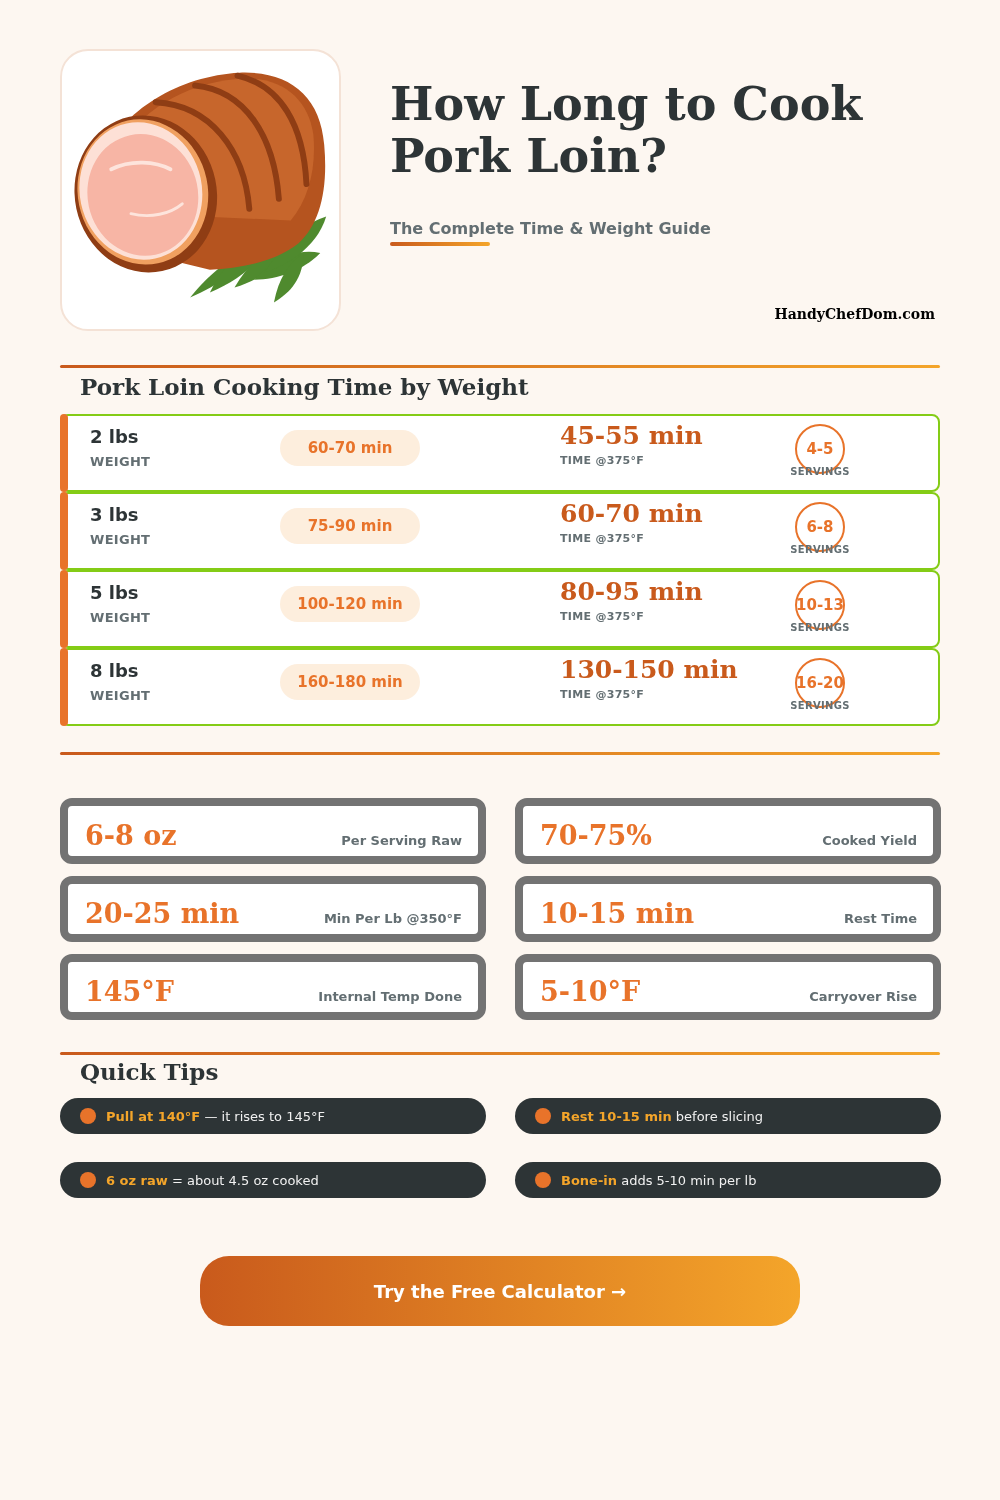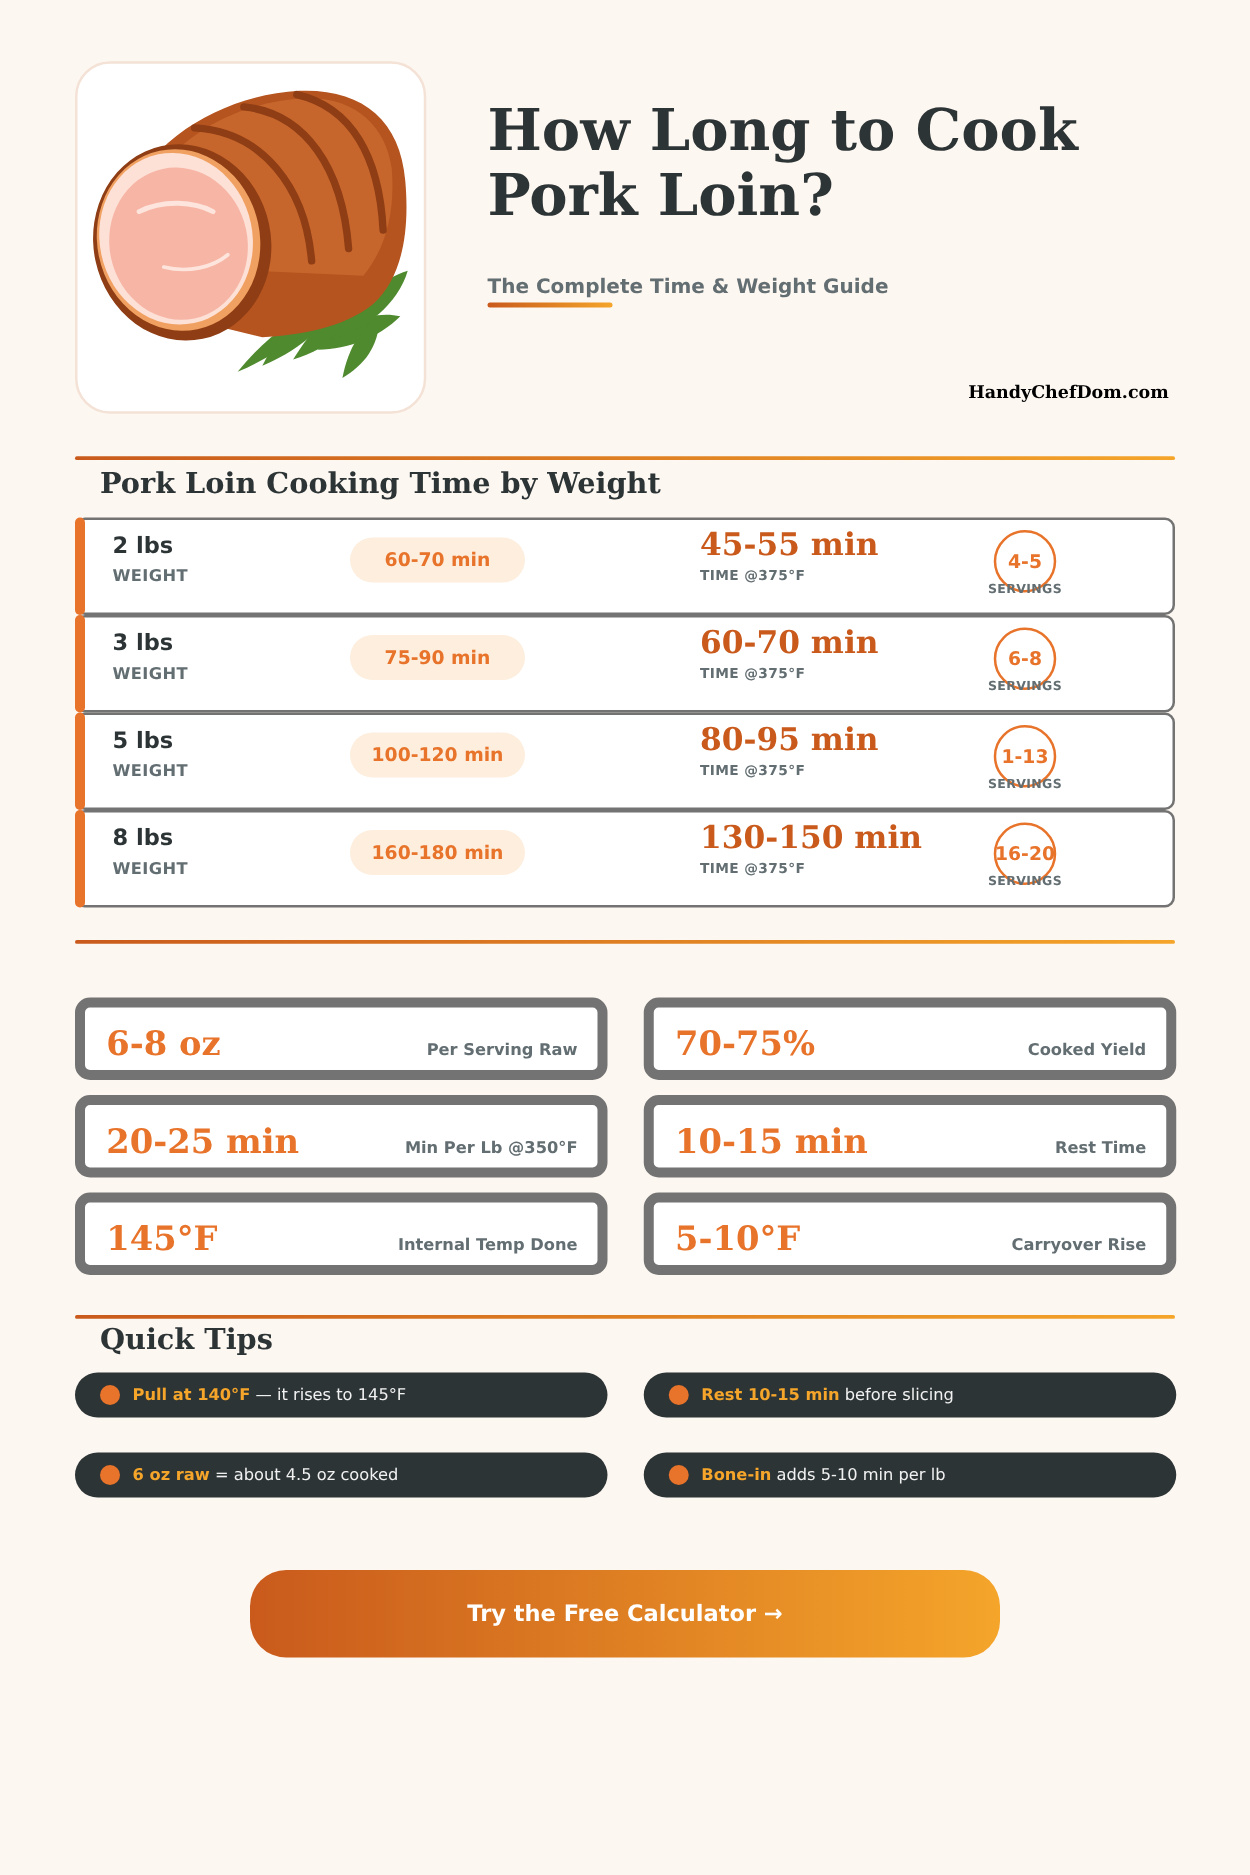--- a/index.html
+++ b/index.html
@@ -45,21 +45,21 @@
     }
     .section-title {
       position: absolute; left: 80px;
       font-family: "DejaVu Serif", serif; font-weight: bold; font-size: 23px;
       color: #2d3436;
     }
 
     
     .w-row {
       position: absolute; left: 60px; width: 880px; height: 78px;
-      background: #ffffff; border: 2px solid #737373; border-radius: 8px;
+      background: #ffffff; border: 2px solid #84cc16; border-radius: 8px;
     }
     .w-row .accent {
       position: absolute; left: -2px; top: -2px; bottom: -2px; width: 8px;
       background: #e8732a; border-radius: 4px;
     }
     .w-weight {
       position: absolute; left: 28px; top: 10px;
       font-weight: bold; font-size: 18px; color: #2d3436;
     }
     .w-weight-label {
@@ -192,21 +192,21 @@
   <div class="w-serv-label">SERVINGS</div>
 </div>
 
 <div class="w-row" style="top:570px;">
   <div class="accent"></div>
   <div class="w-weight">5 lbs</div>
   <div class="w-weight-label">WEIGHT</div>
   <div class="w-pill">100-120 min</div>
   <div class="w-time">80-95 min</div>
   <div class="w-time-label">TIME @375°F</div>
-  <div class="w-serv">1-13</div>
+  <div class="w-serv">10-13</div>
   <div class="w-serv-label">SERVINGS</div>
 </div>
 
 <div class="w-row" style="top:648px;">
   <div class="accent"></div>
   <div class="w-weight">8 lbs</div>
   <div class="w-weight-label">WEIGHT</div>
   <div class="w-pill">160-180 min</div>
   <div class="w-time">130-150 min</div>
   <div class="w-time-label">TIME @375°F</div>

